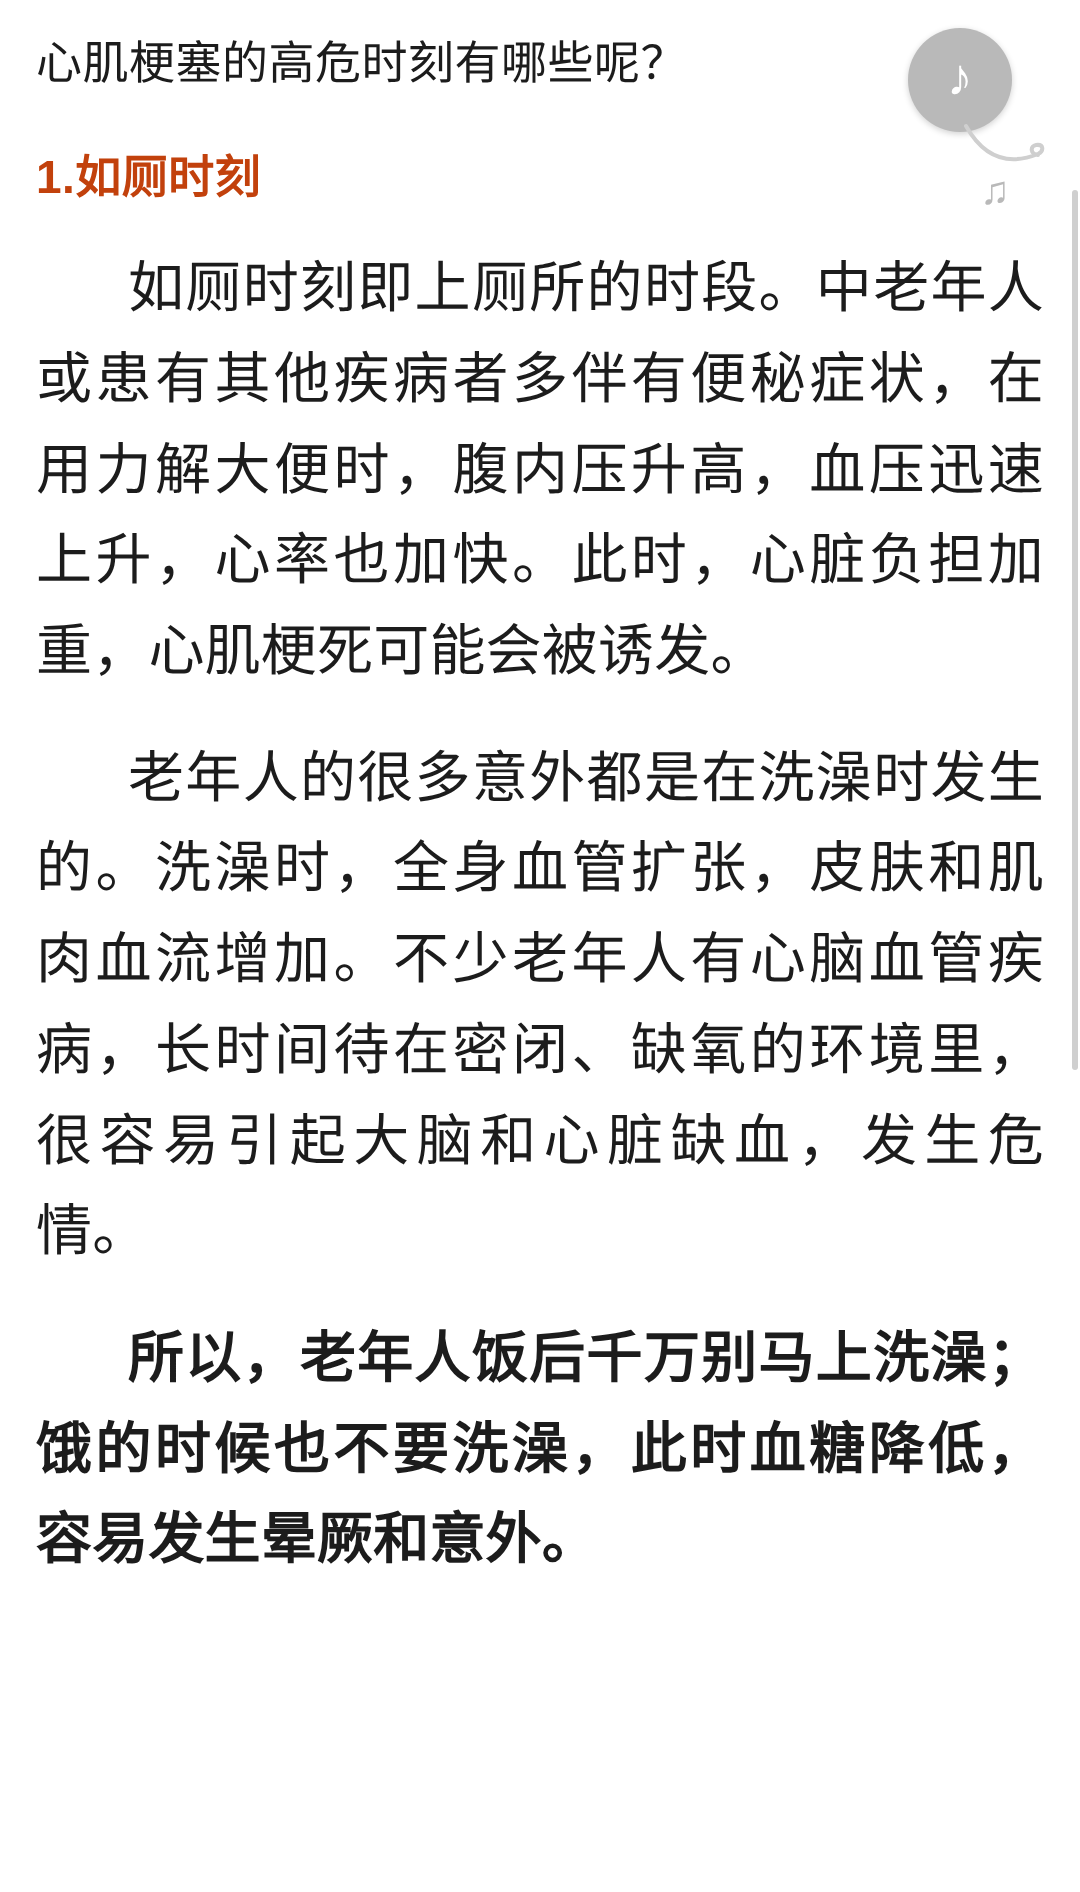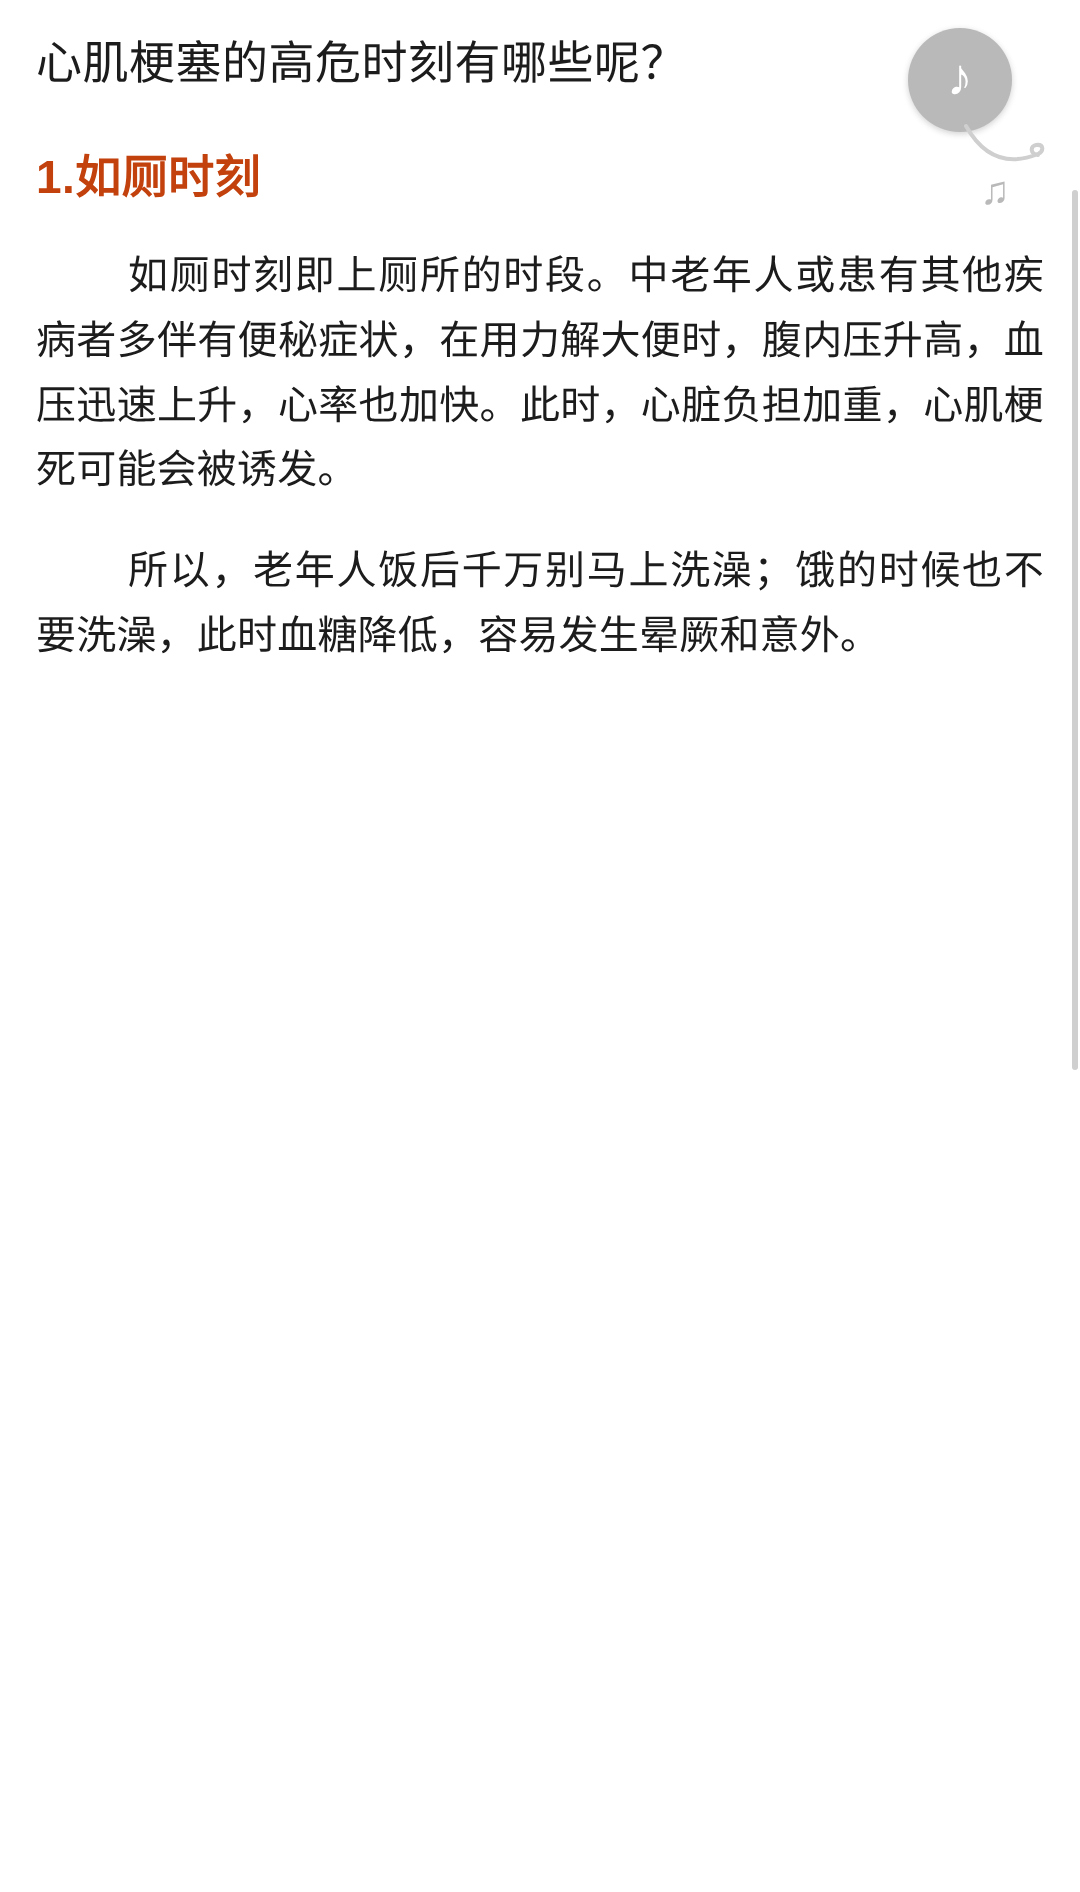--- a/index.html
+++ b/index.html
@@ -44,31 +44,32 @@
     color: #c2410c;
     margin: 0 0 34px 0;
     letter-spacing: 0.5px;
   }
 
   .section-heading.second {
     margin-top: 76px;
   }
 
   .para {
-    font-size: 40px;
+    font-size: 56px;
     line-height: 1.62;
     color: #1c1c1c;
     margin: 0 0 36px 0;
     text-indent: 92px;
     text-align: justify;
     letter-spacing: 0.2px;
   }
 
   .para.last {
     margin-bottom: 0;
+    font-weight: bold;
   }
 
   
   .audio-widget {
     position: absolute;
     top: 28px;
     right: 28px;
     width: 150px;
     height: 170px;
     z-index: 5;
@@ -140,20 +141,21 @@
   <div class="article">
 
     <p class="lead-question">心肌梗塞的高危时刻有哪些呢？</p>
 
     <h2 class="section-heading">1.如厕时刻</h2>
 
     <p class="para">如厕时刻即上厕所的时段。中老年人或患有其他疾病者多伴有便秘症状，在用力解大便时，腹内压升高，血压迅速上升，心率也加快。此时，心脏负担加重，心肌梗死可能会被诱发。</p>
 
 
 
+    <p class="para">老年人的很多意外都是在洗澡时发生的。洗澡时，全身血管扩张，皮肤和肌肉血流增加。不少老年人有心脑血管疾病，长时间待在密闭、缺氧的环境里，很容易引起大脑和心脏缺血，发生危情。</p>
 
     <p class="para last">所以，老年人饭后千万别马上洗澡；饿的时候也不要洗澡，此时血糖降低，容易发生晕厥和意外。</p>
 
   </div>
 
   <div class="audio-widget">
     <div class="vinyl">
       <span class="note">♪</span>
     </div>
     <svg class="cable" viewBox="0 0 84 46">

